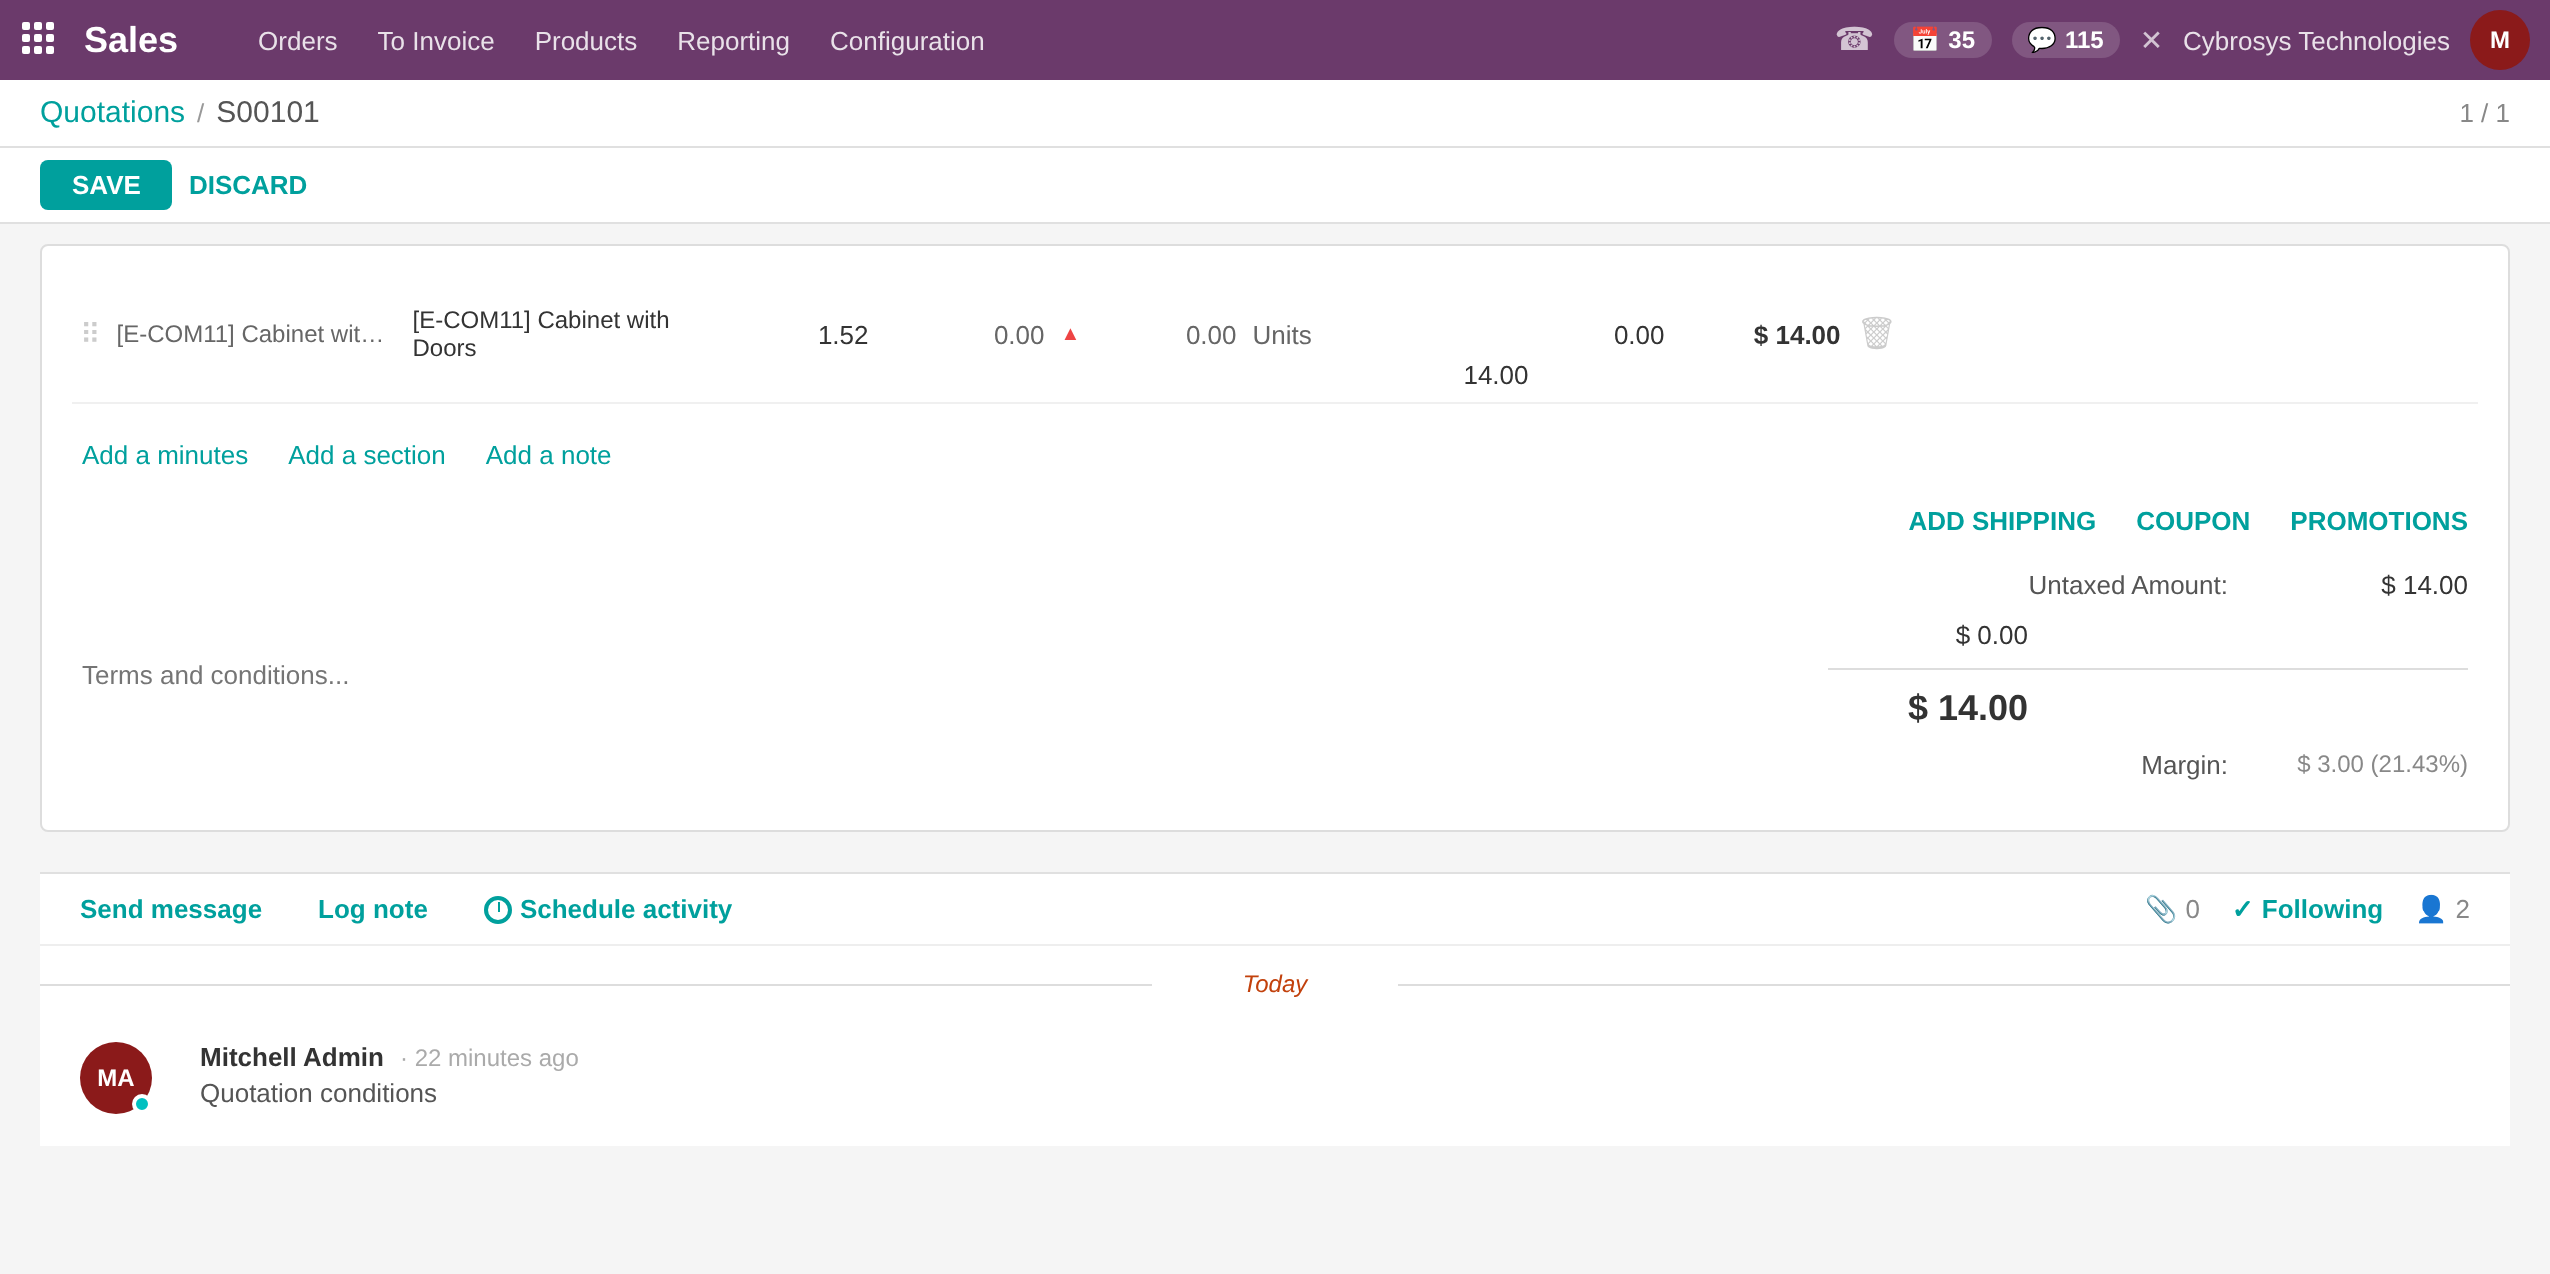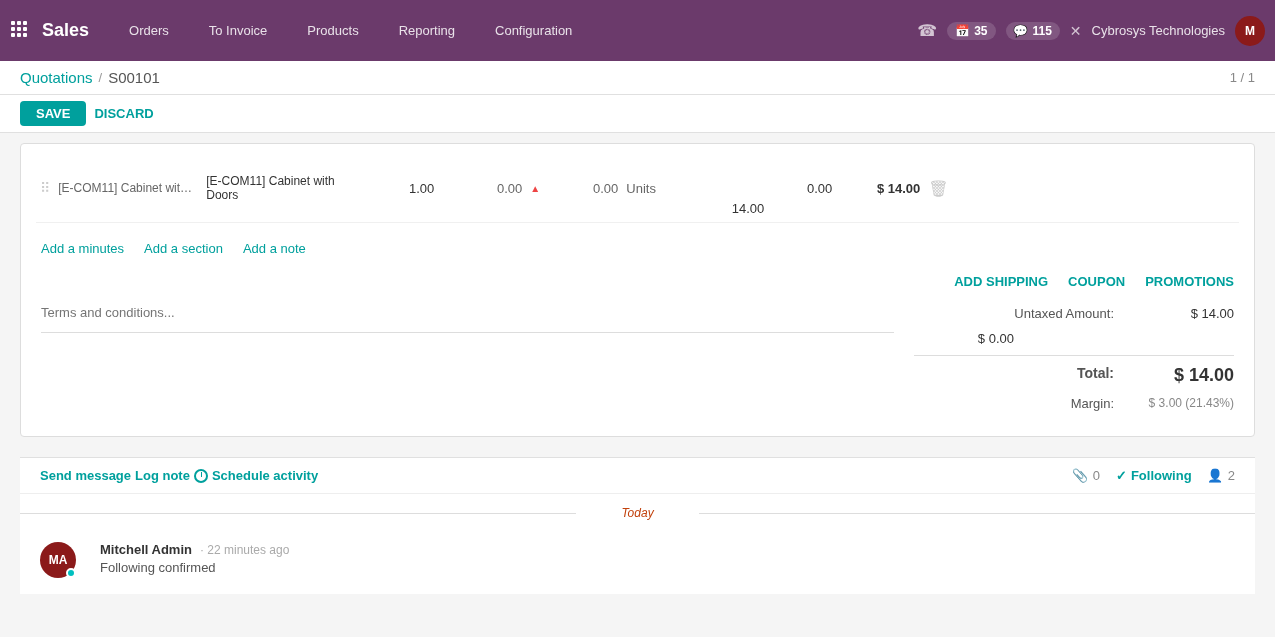--- a/index.html
+++ b/index.html
@@ -3,27 +3,27 @@
   <meta charset="utf-8">
   <style>
     * { box-sizing: border-box; margin: 0; padding: 0; }
     body { font-family: Arial, sans-serif; font-size: 13px; background: #f5f5f5; color: #333; }
 
     
     .topnav {
       background: #6b3a6b;
       display: flex;
       align-items: center;
-      height: 61px;
+      height: 40px;
       padding: 0 10px;
       color: white;
     }
     .topnav .grid-icon { margin-right: 14px; cursor: pointer; }
     .topnav .brand { font-size: 18px; font-weight: bold; color: white; margin-right: 30px; }
-    .topnav .nav-links { display: flex; gap: 20px; flex: 1; align-items: center; }
+    .topnav .nav-links { display: flex; gap: 0; flex: 1; align-items: center; }
     .topnav .nav-links a {
       color: rgba(255,255,255,0.85);
       text-decoration: none;
       padding: 4px 10px;
       border-radius: 4px;
       font-size: 13px;
     }
     .topnav .nav-right { display: flex; align-items: center; gap: 10px; margin-left: auto; }
     .topnav .nav-right .phone-icon { color: rgba(255,255,255,0.7); font-size: 16px; }
     .badge-btn {
@@ -129,21 +129,22 @@
 
     
     .summary-area { padding: 10px 20px 20px 20px; }
     .action-links { display: flex; justify-content: flex-end; gap: 20px; margin-bottom: 12px; }
     .action-links a { color: #00a09d; text-decoration: none; font-size: 13px; font-weight: bold; }
 
     .terms-and-totals { display: flex; gap: 20px; }
     .terms-box {
       flex: 1;
       display: flex;
-      flex-direction: column;
+      flex-direction: row;
+      align-items: center;
     }
     .terms-input {
       border: none;
       outline: none;
       color: #aaa;
       font-size: 13px;
       padding: 4px 0;
       background: transparent;
       width: 100%;
     }
@@ -167,21 +168,21 @@
     .chatter {
       background: white;
       border-top: 1px solid #e0e0e0;
       padding: 0;
       margin-top: 20px;
     }
     .chatter-actions {
       display: flex;
       align-items: center;
       padding: 10px 20px;
-      gap: 4px;
+      gap: 28px;
       border-bottom: 1px solid #eee;
       justify-content: center;
     }
     .chatter-actions .action-btn {
       background: none; border: none;
       color: #00a09d; cursor: pointer;
       font-size: 13px; font-weight: bold;
       display: flex; align-items: center; gap: 4px;
     }
     .chatter-right { margin-left: auto; display: flex; align-items: center; gap: 16px; }
@@ -296,21 +297,21 @@
 </div>
 
 <div class="main-content">
   <div class="card">
 
     <div class="order-lines">
       <div class="order-line-row">
         <span class="drag-handle">⠿</span>
         <span class="col-product-code">[E-COM11] Cabinet with ...</span>
         <span class="col-product-name">[E-COM11] Cabinet with Doors</span>
-        <span class="col-qty">1.00</span>
+        <span class="col-qty">1.52</span>
         <span class="col-delivered">0.00</span>
         <span class="col-forecast-icon forecast-bad">▲</span>
         <span class="col-invoiced">0.00</span>
         <span class="col-uom">Units</span>
         <span class="col-price">14.00</span>
         <span class="col-disc">0.00</span>
         <span class="col-subtotal">$ 14.00</span>
         <button class="del-btn col-del-btn">🗑</button>
       </div>
     </div>
@@ -337,21 +338,20 @@
         <div class="totals-box">
           <div class="totals-row">
             <span class="label">Untaxed Amount:</span>
             <span class="value">$ 14.00</span>
           </div>
           <div class="totals-row">
             <span class="value">$ 0.00</span>
           </div>
           <hr class="totals-sep">
           <div class="totals-row total-row">
-            <span class="label">Total:</span>
             <span class="value">$ 14.00</span>
           </div>
           <div class="totals-row margin-row">
             <span class="label">Margin:</span>
             <span class="value">$ 3.00 (21.43%)</span>
           </div>
         </div>
       </div>
     </div>
 
@@ -386,19 +386,19 @@
     <div class="message">
       <div class="message-avatar">
         <span>MA</span>
         <span class="online-dot"></span>
       </div>
       <div class="message-body">
         <div class="message-header">
           <span class="message-author">Mitchell Admin</span>
           <span class="message-time">· <span>22 minutes ago</span></span>
         </div>
-        <div class="message-text">Following confirmed</div>
+        <div class="message-text">Quotation conditions</div>
       </div>
     </div>
 
   </div>
 
 </div>
 
 </body></html>

